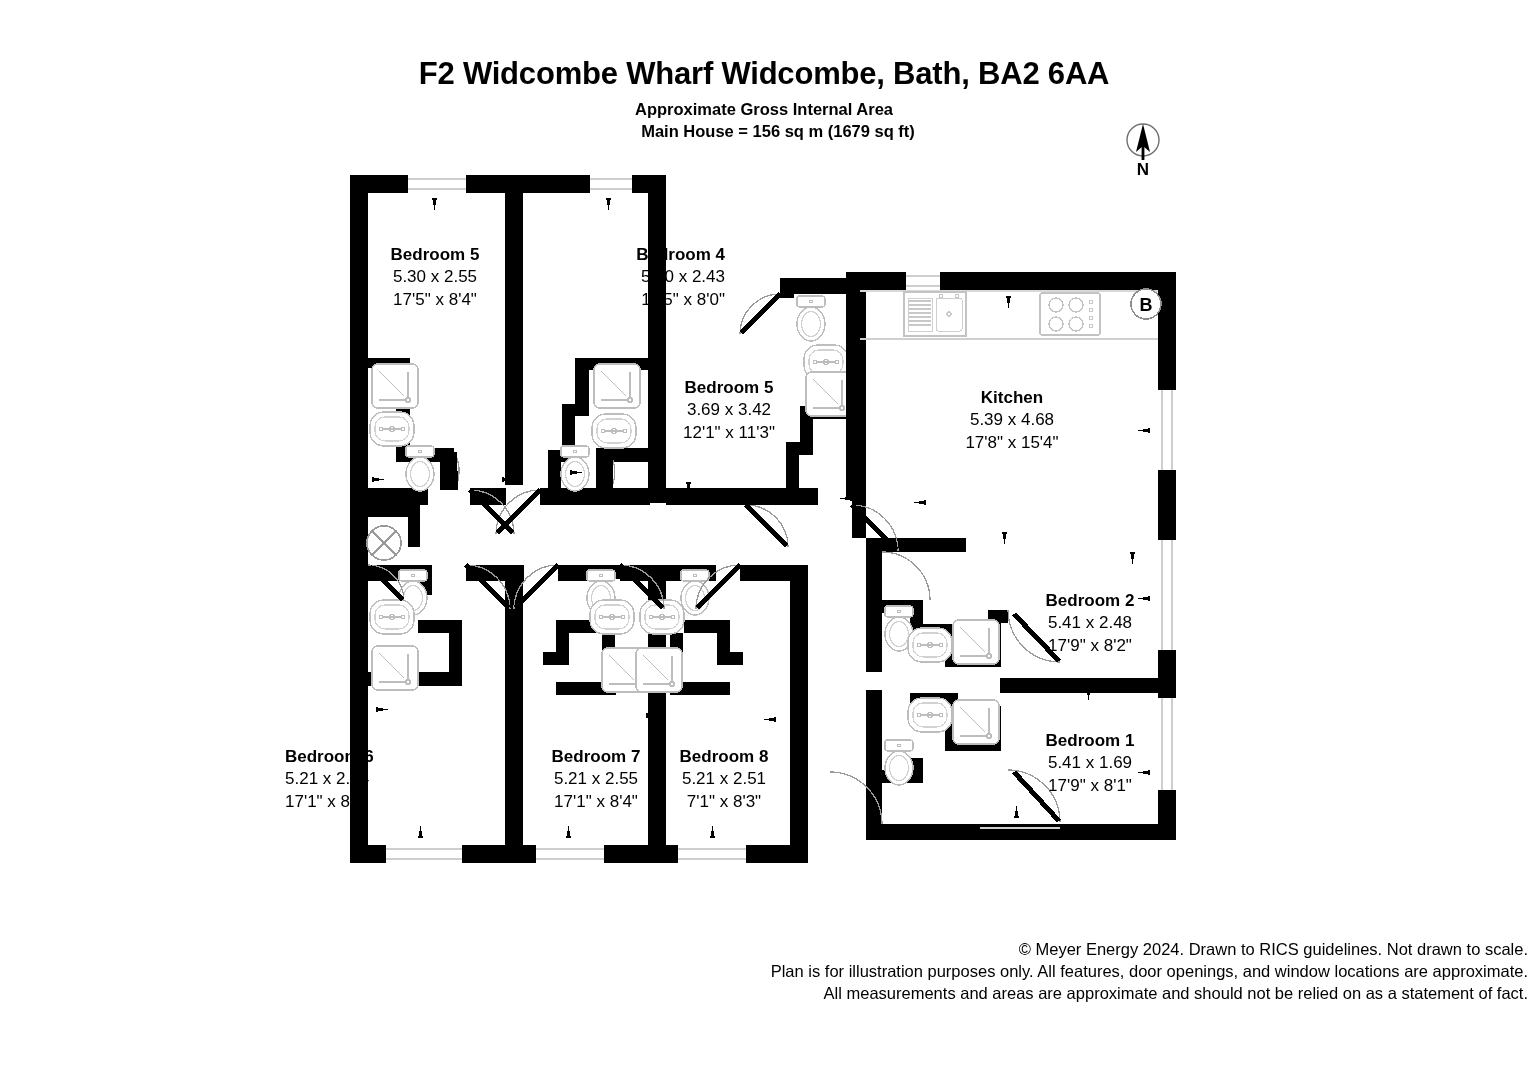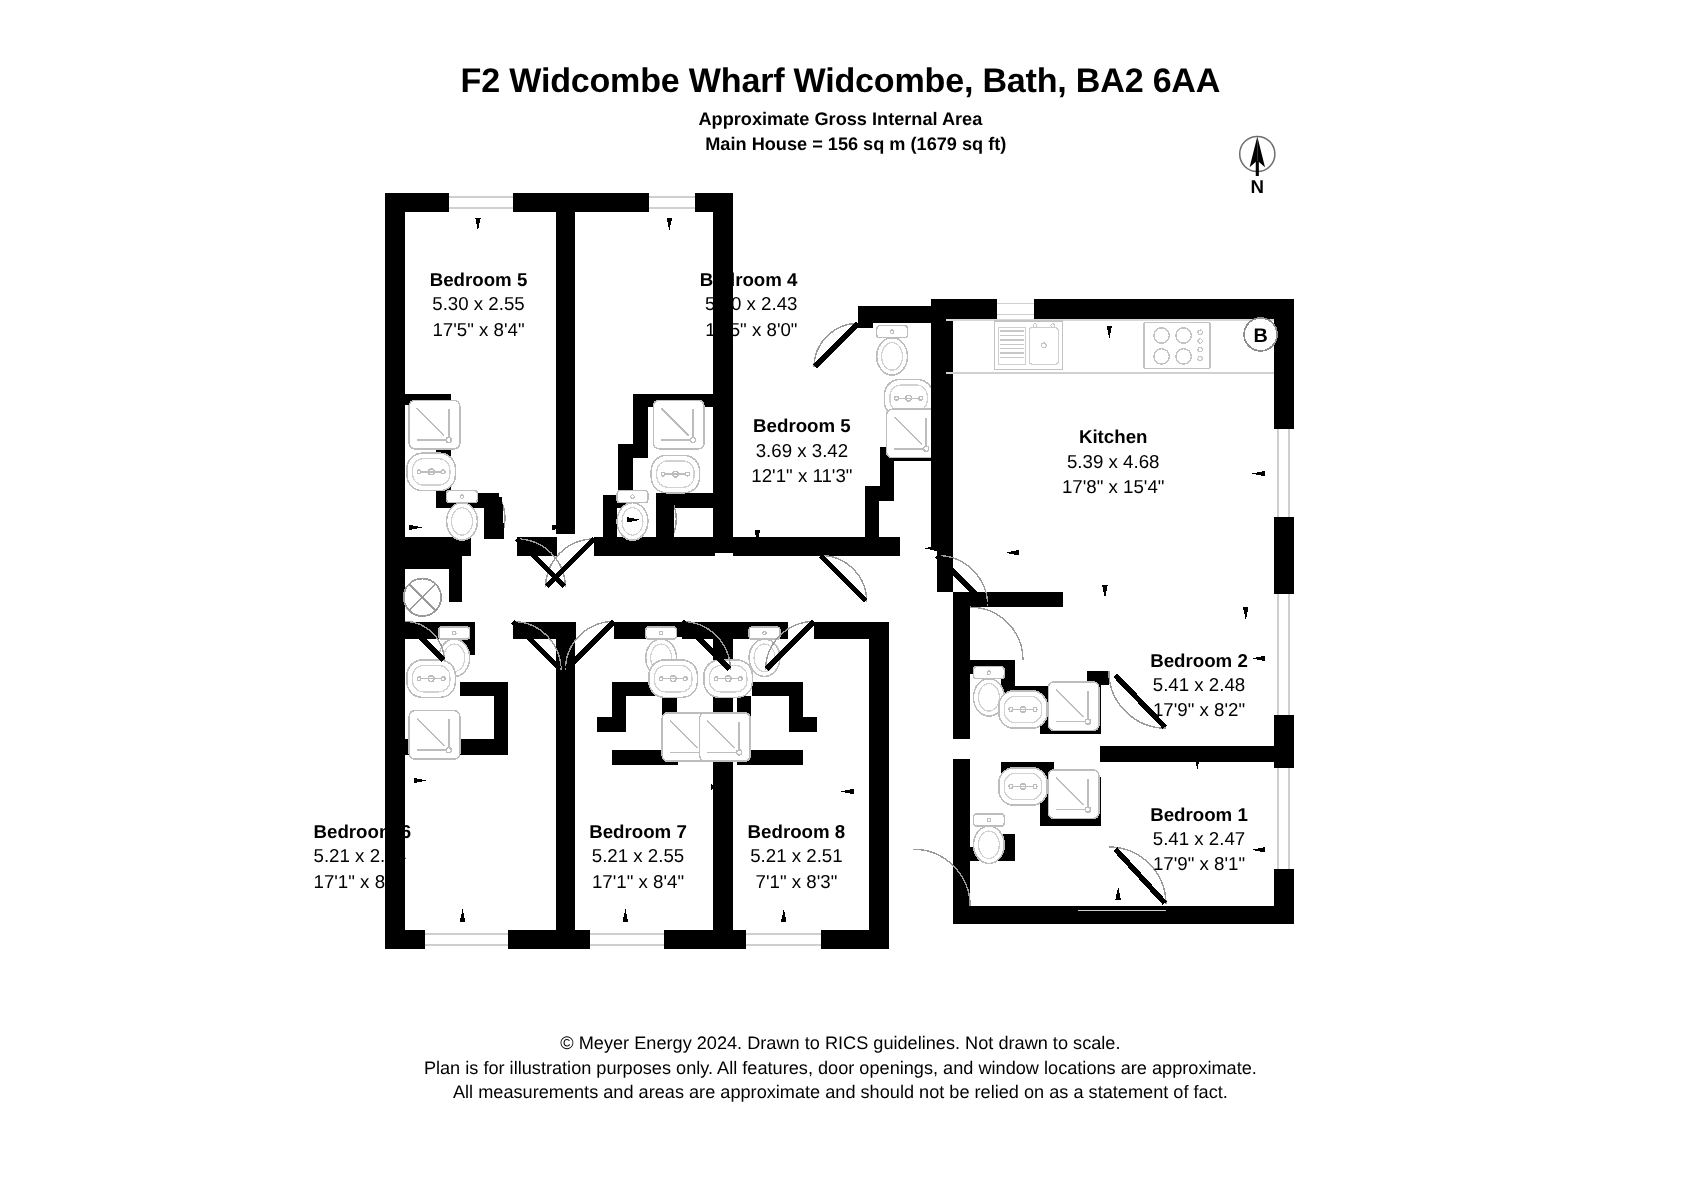--- a/index.html
+++ b/index.html
@@ -27,21 +27,21 @@
   #plan{position:absolute;left:0;top:0;width:1528px;height:1080px;}
   #plan svg{display:block;}
 
   
   .room{position:absolute;text-align:center;white-space:nowrap;}
   .room .nm{font-size:17px;font-weight:bold;line-height:1.32;}
   .room .m {font-size:17px;line-height:1.32;}
   .room .f {font-size:17px;line-height:1.32;}
 
   
-  .foot{position:absolute;left:0;right:0;text-align:center;font-size:16.5px;}
+  .foot{position:absolute;left:0;right:0;text-align:right;font-size:16.5px;}
   #f1{top:940px;}
   #f2{top:962px;}
   #f3{top:984px;}
 </style>
 </head>
 <body>
 
 <div id="page">
 
   <div class="hdr" id="title">F2 Widcombe Wharf Widcombe, Bath, BA2 6AA</div>
@@ -409,29 +409,29 @@
     <div class="m">5.39 x 4.68</div>
     <div class="f">17'8" x 15'4"</div>
   </div>
   <div class="room" id="room-4" style="left: 940px; top: 590px; width: 300px; transform: none; text-align: center; padding-left: 0px;">
     <div class="nm">Bedroom 2</div>
     <div class="m">5.41 x 2.48</div>
     <div class="f">17'9" x 8'2"</div>
   </div>
   <div class="room" id="room-5" style="left: 940px; top: 730px; width: 300px; transform: none; text-align: center; padding-left: 0px;">
     <div class="nm">Bedroom 1</div>
-    <div class="m">5.41 x 2.47</div>
+    <div class="m">5.41 x 1.69</div>
     <div class="f">17'9" x 8'1"</div>
   </div>
   <div class="room" id="room-6" style="left: 285px; top: 746px; width: 300px; transform: none; text-align: left; padding-left: 0px;">
     <div class="nm">Bedroom 6</div>
     <div class="m">5.21 x 2.54</div>
     <div class="f">17'1" x 8'4"</div>
   </div>
-  <div class="room" id="room-7" style="left: 430px; top: 746px; width: 300px; transform: none; text-align: center; padding-left: 0px;">
+  <div class="room" id="room-7" style="left: 446px; top: 746px; width: 300px; transform: none; text-align: center; padding-left: 0px;">
     <div class="nm">Bedroom 7</div>
     <div class="m">5.21 x 2.55</div>
     <div class="f">17'1" x 8'4"</div>
   </div>
   <div class="room" id="room-8" style="left: 574px; top: 746px; width: 300px; transform: none; text-align: center; padding-left: 0px;">
     <div class="nm">Bedroom 8</div>
     <div class="m">5.21 x 2.51</div>
     <div class="f">7'1" x 8'3"</div>
   </div>
 

